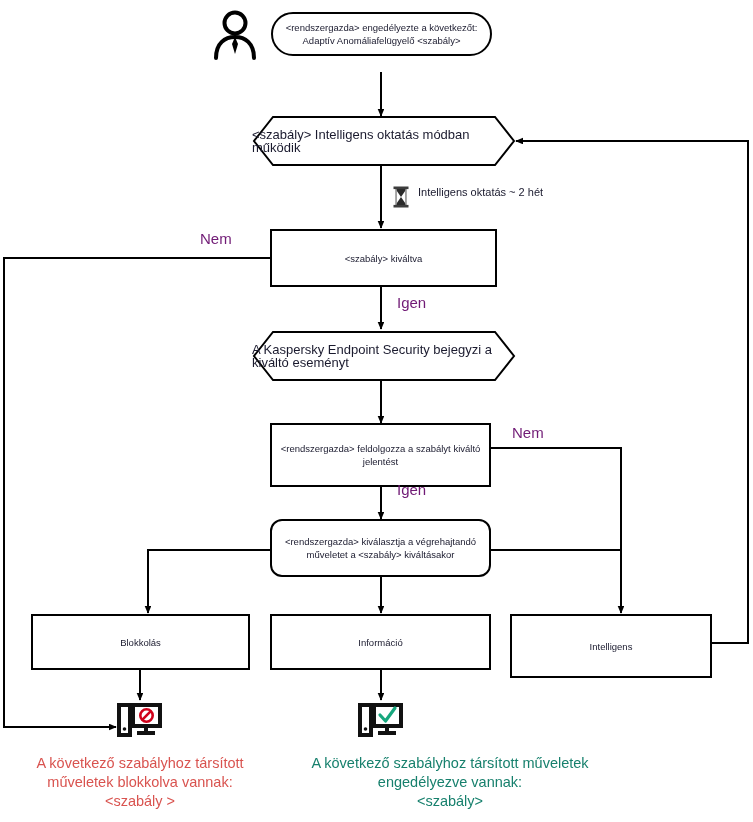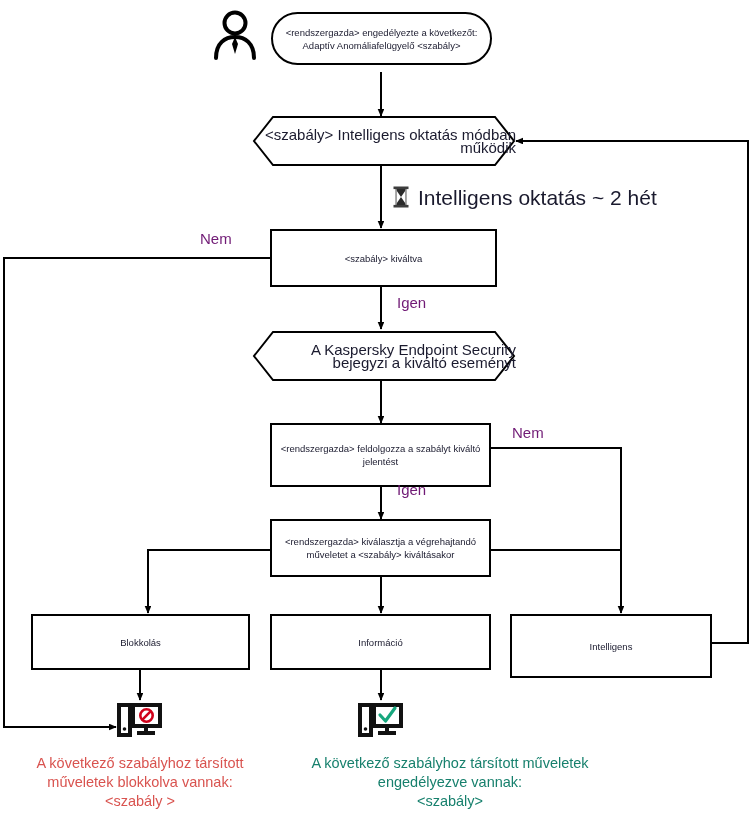--- a/index.html
+++ b/index.html
@@ -43,34 +43,34 @@
     line-height:13px;
   }
   .hexwrap{position:absolute;}
   .hexwrap .hexlabel{
     position:absolute;
     left:0;top:0;
     width:100%;height:100%;
     display:flex;
     align-items:center;
     justify-content:center;
-    text-align:right;
-    font-size:15px;
+    text-align:left;
+    font-size:13px;
     line-height:13px;
     color:#1a1a2e;
   }
   .edge-label{
     position:absolute;
     font-size:15px;
     color:#701a75;
     white-space:nowrap;
   }
   .timer-label{
     position:absolute;
-    font-size:21px;
+    font-size:11px;
     color:#1a1a2e;
     white-space:nowrap;
   }
   .caption{
     position:absolute;
     text-align:center;
     font-size:14.5px;
     line-height:19px;
     white-space:pre-line;
   }
@@ -118,21 +118,21 @@
   </svg>
 
   <div class="icon-abs" style="left:206px;top:6px;width:58px;height:58px;">
     <svg width="58" height="58" viewBox="0 0 58 58">
       <circle cx="29" cy="17" r="10.5" fill="none" stroke="#000" stroke-width="4"></circle>
       <path d="M10,52 C10,37 19,31 29,31 C39,31 48,37 48,52" fill="none" stroke="#000" stroke-width="4" stroke-linecap="round"></path>
       <path d="M29,31 L32,38 L29,48 L26,38 Z" fill="#000"></path>
     </svg>
   </div>
 
-  <div class="node stadium" style="left:271px;top:12px;width:221px;height:53px;">
+  <div class="node stadium" style="left:271px;top:12px;width:221px;height:44px;">
     <span>&lt;rendszergazda&gt; engedélyezte a következőt: Adaptív Anomáliafelügyelő &lt;szabály&gt;</span>
   </div>
 
   <div class="hexwrap" style="left:252px;top:116px;width:264px;height:50px;">
     <svg width="264" height="50" viewBox="0 0 264 50">
       <path d="M21,1 L243,1 L262,25 L243,49 L21,49 L2,25 Z" fill="#ffffff" stroke="#000000" stroke-width="2"></path>
     </svg>
     <div class="hexlabel">&lt;szabály&gt; Intelligens oktatás módban működik</div>
   </div>
 
@@ -162,21 +162,21 @@
     <div class="hexlabel">A Kaspersky Endpoint Security bejegyzi a kiváltó eseményt</div>
   </div>
 
   <div class="node rect" style="left:270px;top:423px;width:221px;height:64px;">
     <span>&lt;rendszergazda&gt;  feldolgozza a szabályt kiváltó jelentést</span>
   </div>
 
   <div class="edge-label" style="left:512px;top:424px;">Nem</div>
   <div class="edge-label" style="left:397px;top:481px;">Igen</div>
 
-  <div class="node rect" style="left:270px;top:519px;width:221px;height:58px;">
+  <div class="node rect" style="left:270px;top:519px;width:221px;height:58px;border-radius:12px;">
     <span>&lt;rendszergazda&gt; kiválasztja a végrehajtandó műveletet a &lt;szabály&gt; kiváltásakor</span>
   </div>
 
   <div class="node rect" style="left:31px;top:614px;width:219px;height:56px;align-items:center;">
     <span>Blokkolás</span>
   </div>
 
   <div class="node rect" style="left:270px;top:614px;width:221px;height:56px;">
     <span>Információ</span>
   </div>

